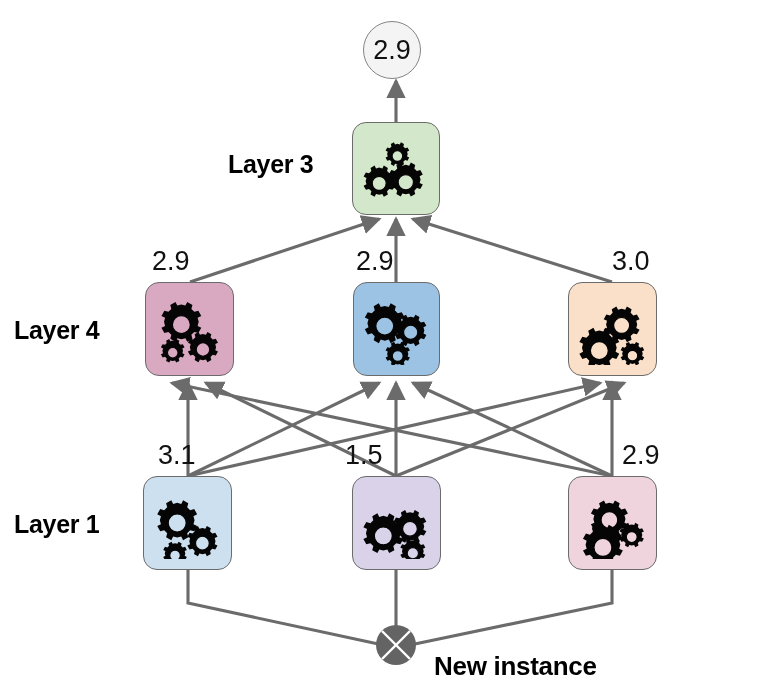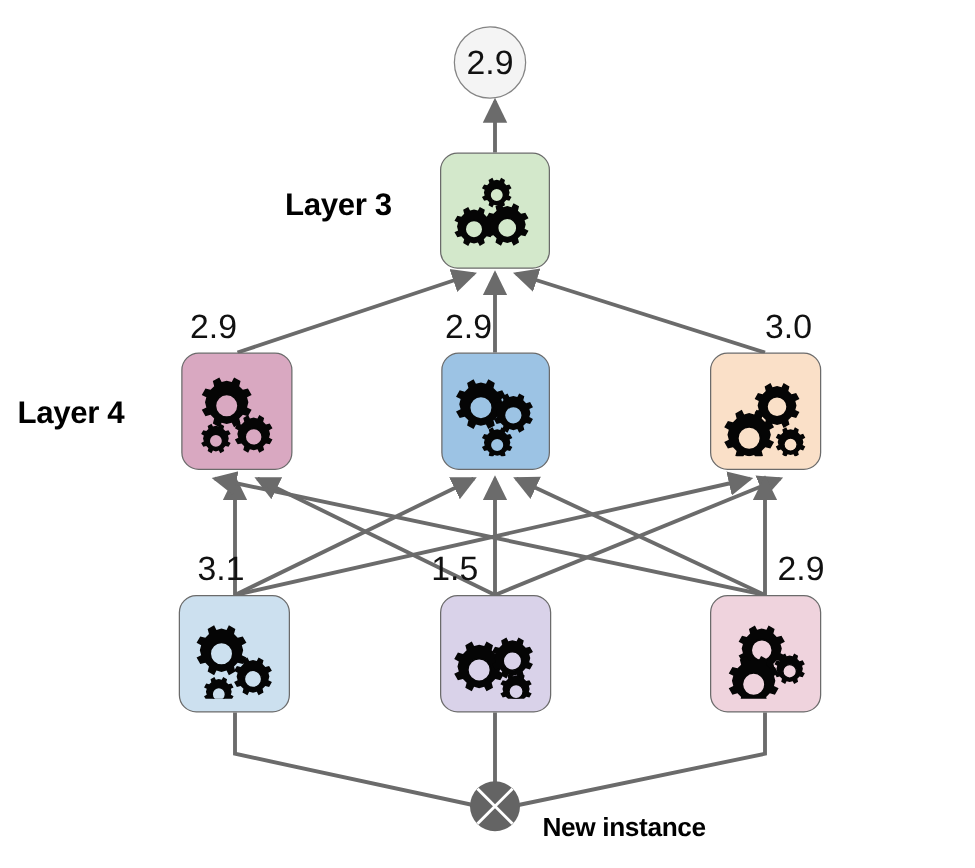--- a/index.html
+++ b/index.html
@@ -65,21 +65,21 @@
     box-sizing: border-box;
   }
   .instance-node {
     position: absolute;
     width: 42px;
     height: 42px;
   }
   .instance-label {
     position: absolute;
     font-weight: bold;
-    font-size: 21px;
+    font-size: 26px;
     color: #000000;
     white-space: nowrap;
     letter-spacing: -0.3px;
   }
 </style>
 </head>
 <body>
 
 <div id="stage">
 
@@ -196,20 +196,21 @@
         </g>
         <circle cx="31" cy="80" r="12.6" fill="#fae0c8" stroke="#050505" stroke-width="1.9"></circle>
         <g fill="#050505">
           <path d="M77 70 l3.3 .9 1.6-3 4.3 2.4 -.9 3.3 2.4 2.4 3.3-.9 2.4 4.3 -3 1.6 .9 3.3 -.9 3.3 3 1.6 -2.4 4.3 -3.3-.9 -2.4 2.4 .9 3.3 -4.3 2.4 -1.6-3 -3.3 .9 -3.3-.9 -1.6 3 -4.3-2.4 .9-3.3 -2.4-2.4 -3.3 .9 -2.4-4.3 3-1.6 -.9-3.3 .9-3.3 -3-1.6 2.4-4.3 3.3 .9 2.4-2.4 -.9-3.3 4.3-2.4 1.6 3z"></path>
         </g>
         <circle cx="77" cy="87" r="7.3" fill="#fae0c8" stroke="#050505" stroke-width="1.5"></circle>
       </svg>
     </span>
   </div>
 
+  <div class="layer-label" style="left:14px; top:510px;">Layer 1</div>
 
   <div class="value-label" style="left:142px; top:440px;margin-left:16px;">3.1</div>
   <div class="node-box" style="left:143px; top:476px; width:89px; height:94px; background:#cce0ef;">
     <span>
       <svg class="gears-svg" width="72" height="72" viewBox="0 0 100 100">
         <g fill="#050505">
           <path d="M35 22 l5.6 1.5 2.6-5.1 7.2 4.1 -1.5 5.6 4.1 4.1 5.6-1.5 4.1 7.2 -5.1 2.6 1.5 5.6 -1.5 5.6 5.1 2.6 -4.1 7.2 -5.6-1.5 -4.1 4.1 1.5 5.6 -7.2 4.1 -2.6-5.1 -5.6 1.5 -5.6-1.5 -2.6 5.1 -7.2-4.1 1.5-5.6 -4.1-4.1 -5.6 1.5 -4.1-7.2 5.1-2.6 -1.5-5.6 1.5-5.6 -5.1-2.6 4.1-7.2 5.6 1.5 4.1-4.1 -1.5-5.6 7.2-4.1 2.6 5.1z"></path>
         </g>
         <circle cx="35" cy="50" r="12.6" fill="#cce0ef" stroke="#050505" stroke-width="1.9"></circle>
         <g fill="#050505">

